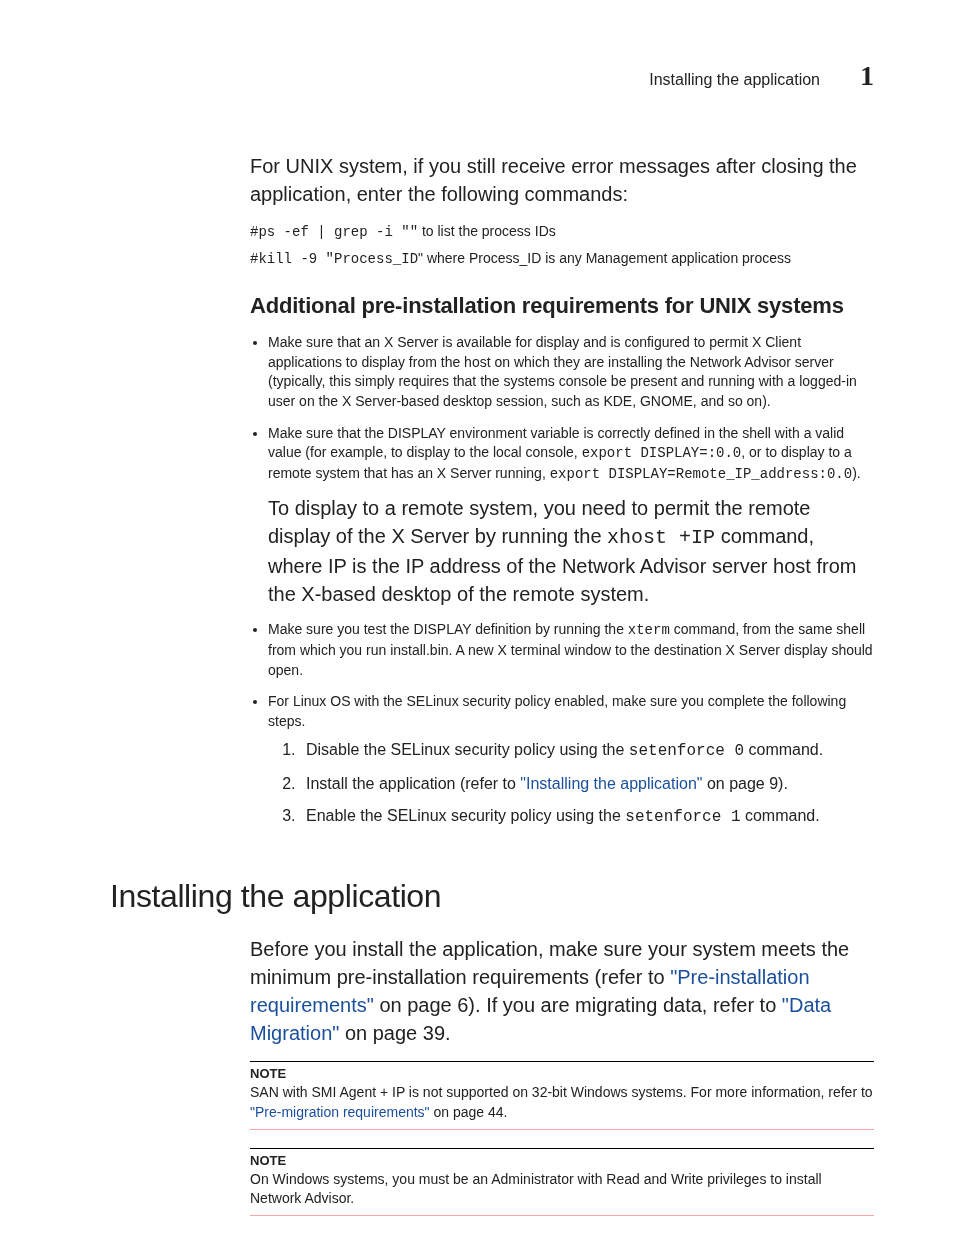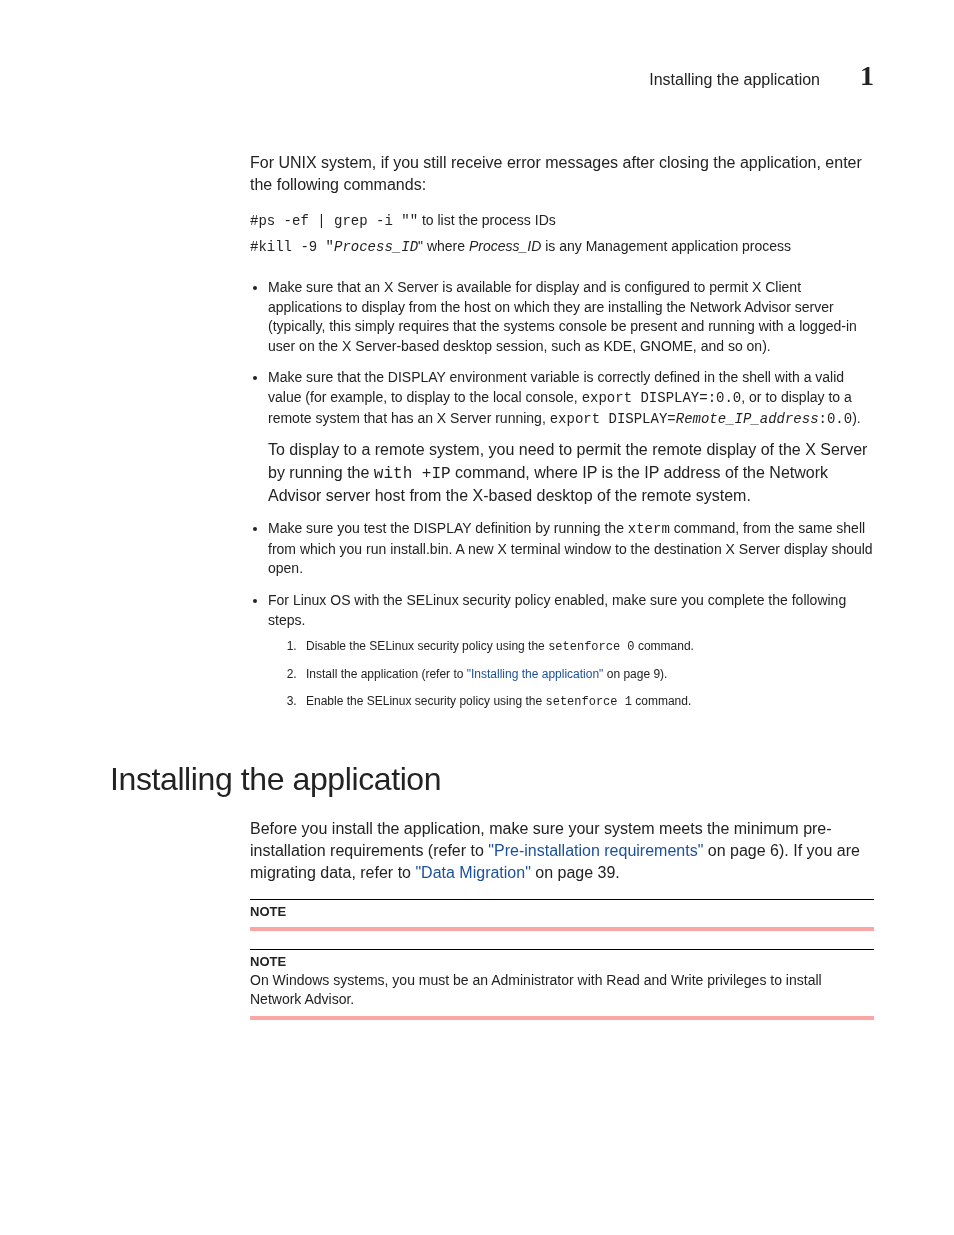--- a/index.html
+++ b/index.html
@@ -25,31 +25,30 @@
   }
   .header-chapter {
     font-family: Georgia, 'Times New Roman', serif;
     font-size: 28px;
     font-weight: bold;
   }
   .body-area {
     margin-left: 140px;
   }
   p {
-    font-size: 16px;
+    font-size: 20px;
     line-height: 1.4;
     margin: 12px 0 14px 0;
   }
   .cmd {
     font-family: "Courier New", monospace;
     font-size: 14px;
     margin: 0 0 6px 0;
   }
   .cmd-italic {
-    font-style: italic;
     text-align: right;
   }
   .mono {
     font-family: "Courier New", monospace;
   }
   h2.section-heading {
     font-family: "Arial Narrow", Arial, sans-serif;
     font-weight: bold;
     font-size: 22px;
     margin: 24px 0 14px 0;
@@ -74,31 +73,31 @@
   }
   ul.bullets > li p {
     margin-top: 10px;
     margin-bottom: 10px;
   }
   ol.steps {
     padding-left: 18px;
     margin: 8px 0 0 14px;
   }
   ol.steps li {
-    font-size: 12px;
+    font-size: 16px;
     line-height: 1.4;
     margin-bottom: 10px;
     padding-left: 6px;
   }
   .link {
     color: #1a4f9c;
   }
   .note-block {
     border-top: 1.5px solid #000;
-    border-bottom: 4px solid #fca5a5;
+    border-bottom: 1px solid #fca5a5;
     padding: 4px 0 6px 0;
     margin-bottom: 18px;
   }
   .note-label {
     font-family: "Arial Narrow", Arial, sans-serif;
     font-weight: bold;
     font-size: 13px;
     margin-bottom: 2px;
   }
   .note-text {
@@ -121,31 +120,32 @@
     <p>For UNIX system, if you still receive error messages after closing the application, enter the following commands:</p>
 
     <p class="cmd">
       <span class="mono">#ps -ef | grep -i ""</span><span style="font-family:Arial"> to list the process IDs</span>
     </p>
 
     <p class="cmd" style="margin-bottom:20px">
       <span class="mono">#kill -9 "</span><span class="mono cmd-italic">Process_ID</span><span style="font-family:Arial">" where </span><span class="cmd-italic" style="font-family:Arial">Process_ID</span><span style="font-family:Arial"> is any Management application process</span>
     </p>
 
+    <h2 class="section-heading">Additional pre-installation requirements for UNIX systems</h2>
 
     <ul class="bullets">
 
       <li>
         <span>Make sure that an X Server is available for display and is configured to permit X Client applications to display from the host on which they are installing the Network Advisor server (typically, this simply requires that the systems console be present and running with a logged-in user on the X Server-based desktop session, such as KDE, GNOME, and so on).</span>
       </li>
 
       <li>
         <span>Make sure that the DISPLAY environment variable is correctly defined in the shell with a valid value (for example, to display to the local console, </span><span class="mono">export DISPLAY=:0.0</span><span>, or to display to a remote system that has an X Server running, </span><span class="mono">export DISPLAY=</span><span class="mono cmd-italic">Remote_IP_address</span><span class="mono">:0.0</span><span>).</span>
         <p>
-          <span>To display to a remote system, you need to permit the remote display of the X Server by running the </span><span class="mono">with +IP</span><span> command, where IP is the IP address of the Network Advisor server host from the X-based desktop of the remote system.</span>
+          <span>To display to a remote system, you need to permit the remote display of the X Server by running the </span><span class="mono">xhost +IP</span><span> command, where IP is the IP address of the Network Advisor server host from the X-based desktop of the remote system.</span>
         </p>
       </li>
 
       <li>
         <span>Make sure you test the DISPLAY definition by running the </span><span class="mono">xterm</span><span> command, from the same shell from which you run install.bin. A new X terminal window to the destination X Server display should open.</span>
       </li>
 
       <li>
         <span>For Linux OS with the SELinux security policy enabled, make sure you complete the following steps.</span>
         <ol class="steps">
@@ -164,20 +164,23 @@
     </ul>
 
     <h1 class="chapter-heading">Installing the application</h1>
 
     <p>
       <span>Before you install the application, make sure your system meets the minimum pre-installation requirements (refer to </span><span class="link">"Pre-installation requirements"</span><span> on page 6). If you are migrating data, refer to </span><span class="link">"Data Migration"</span><span> on page 39.</span>
     </p>
 
     <div class="note-block">
       <div class="note-label">NOTE</div>
+      <div class="note-text">
+        <span>SAN with SMI Agent + IP is not supported on 32-bit Windows systems. For more information, refer to </span><span class="link">"Pre-migration requirements"</span><span> on page 44.</span>
+      </div>
     </div>
 
     <div class="note-block">
       <div class="note-label">NOTE</div>
       <div class="note-text">On Windows systems, you must be an Administrator with Read and Write privileges to install Network Advisor.</div>
     </div>
 
   </div>
 </div>
 

